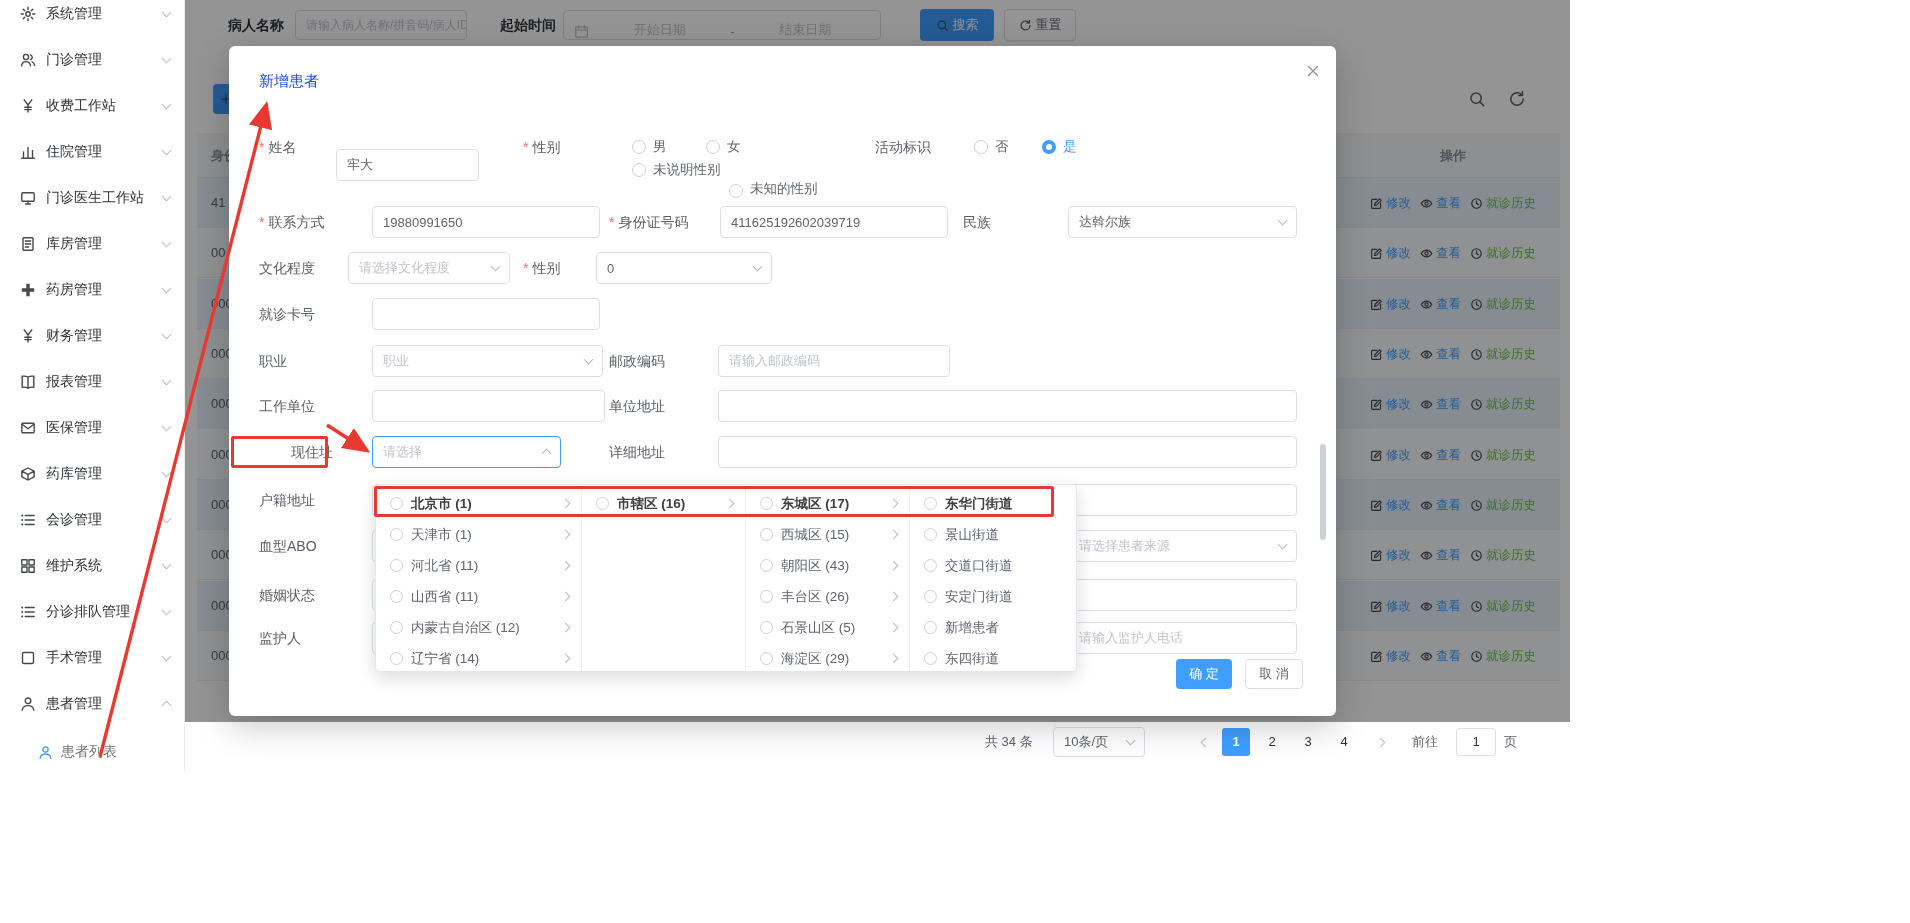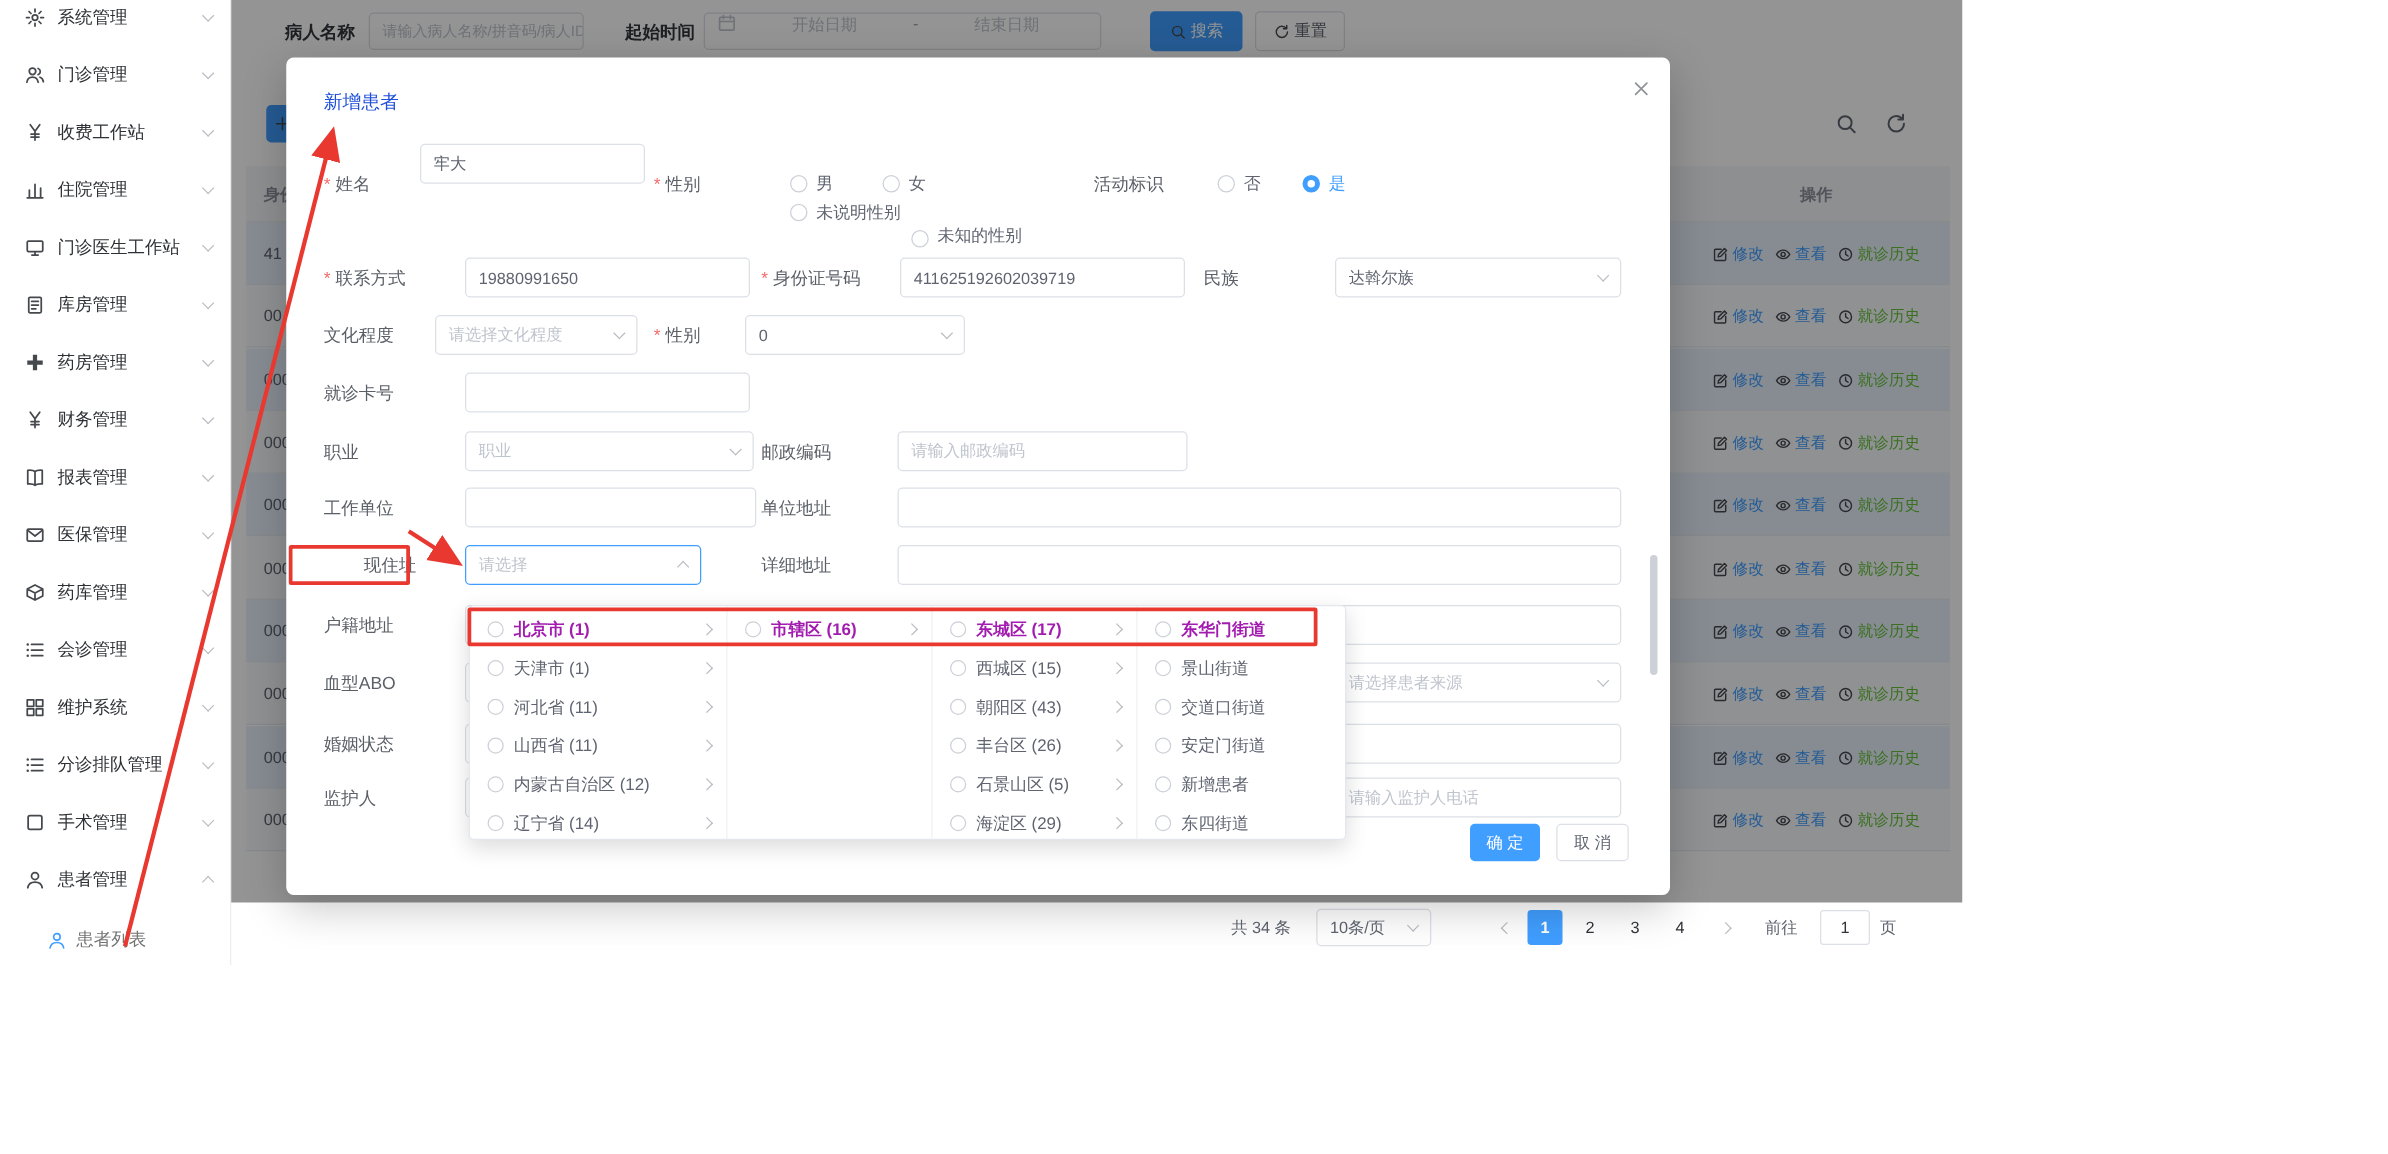--- a/index.html
+++ b/index.html
@@ -32,21 +32,21 @@
 
   
   #content{position:absolute;left:185px;top:0;width:1385px;height:772px;background:#fff;z-index:1}
   .f-lbl{height:30px;line-height:30px;font-size:14px;font-weight:700;color:#32363b;white-space:nowrap}
   .inp{height:32px;border:1px solid #dcdfe6;border-radius:4px;background:#fff;display:flex;align-items:center;padding:0 10px;font-size:13px;color:#5f6470;overflow:hidden;white-space:nowrap}
   .inp .ph{color:#bfc4cd}
   .inp .val{color:#5f6470}
   .sel .chev{margin-left:auto}
   .open{border-color:#409eff}
   .f-ph{font-size:12px}
-  .datepicker{height:30px;border:1px solid #dcdfe6;border-radius:4px;background:#fff;display:flex;align-items:flex-start;padding:0 10px;gap:6px;overflow:hidden}
+  .datepicker{height:30px;border:1px solid #dcdfe6;border-radius:4px;background:#fff;display:flex;align-items:flex-end;padding:0 10px;gap:6px;overflow:hidden}
   .datepicker .ic{color:#c0c4cc}
   .dp-t{flex:1;text-align:center;font-size:13px;color:#bfc4cd;white-space:nowrap}
   .dp-sep{color:#9aa0a8;font-size:13px}
   .btn{display:flex;align-items:center;justify-content:center;border-radius:4px;font-size:13px;cursor:pointer;white-space:nowrap}
   .btn-primary{background:#409eff;color:#fff}
   .btn-plain{background:#fff;border:1px solid #dcdfe6;color:#5f6470}
   .mr4{margin-right:4px}
   .tool-ic{width:18px;height:18px;color:#5f6470;cursor:pointer}
 
   
@@ -83,21 +83,21 @@
   .radio.sm{width:13px;height:13px}
   .on-text{color:#409eff}
   .dlg-scroll{position:absolute;left:1091px;top:398px;width:6px;height:96px;background:#cdd0d6;border-radius:3px}
 
   
   #cascader{position:absolute;left:375px;top:484px;height:188px;display:flex;background:#fff;border:1px solid #e4e7ed;border-radius:4px;box-shadow:0 6px 18px rgba(0,0,0,.14);z-index:25}
   .casc-col{height:100%;border-right:1px solid #f0f1f3;padding-top:3px;overflow:hidden}
   .casc-col:last-child{border-right:none}
   .casc-opt{height:31px;display:flex;align-items:center;padding:0 12px 0 14px;gap:8px;font-size:13.5px;color:#5f6470;cursor:pointer;white-space:nowrap}
   .casc-opt .chev{margin-left:auto}
-  .casc-opt.sel-opt .casc-label{font-weight:700;color:#a21caf}
+  .casc-opt.sel-opt .casc-label{font-weight:700;color:#404040}
 
   
   .anno-box{position:absolute;border:3px solid #e8382f;border-radius:2px;z-index:40;pointer-events:none}
   #anno-svg{position:absolute;left:0;top:0;width:1910px;height:923px;z-index:41;pointer-events:none}
 </style>
 </head>
 <body>
 
 <div id="canvas">
   <div id="app">
@@ -687,21 +687,21 @@
       <span class="dlg-close ic">
           <svg viewBox="0 0 16 16" fill="none" stroke="currentColor" stroke-width="1.4" stroke-linecap="round" stroke-linejoin="round">
             <path d="M3.5 3.5l9 9M12.5 3.5l-9 9"></path>
           </svg>
         </span>
       <div id="dlg-fields">
           <div class="lbl abs" style="left: 30px; top: 85px;">
             <span class="star">*</span>
             <span>姓名</span>
           </div>
-          <div class="inp abs" style="left: 107px; top: 69px; width: 180px;">
+          <div class="inp abs" style="left: 107px; top: 103px; width: 143px;">
             <span class="val">牢大</span>
           </div>
           <div class="lbl abs" style="left: 294px; top: 85px;">
             <span class="star">*</span>
             <span>性别</span>
           </div>
           <div class="radio-item abs" style="left: 403px; top: 85px;">
             <span class="radio"></span>
             <span>男</span>
           </div>

